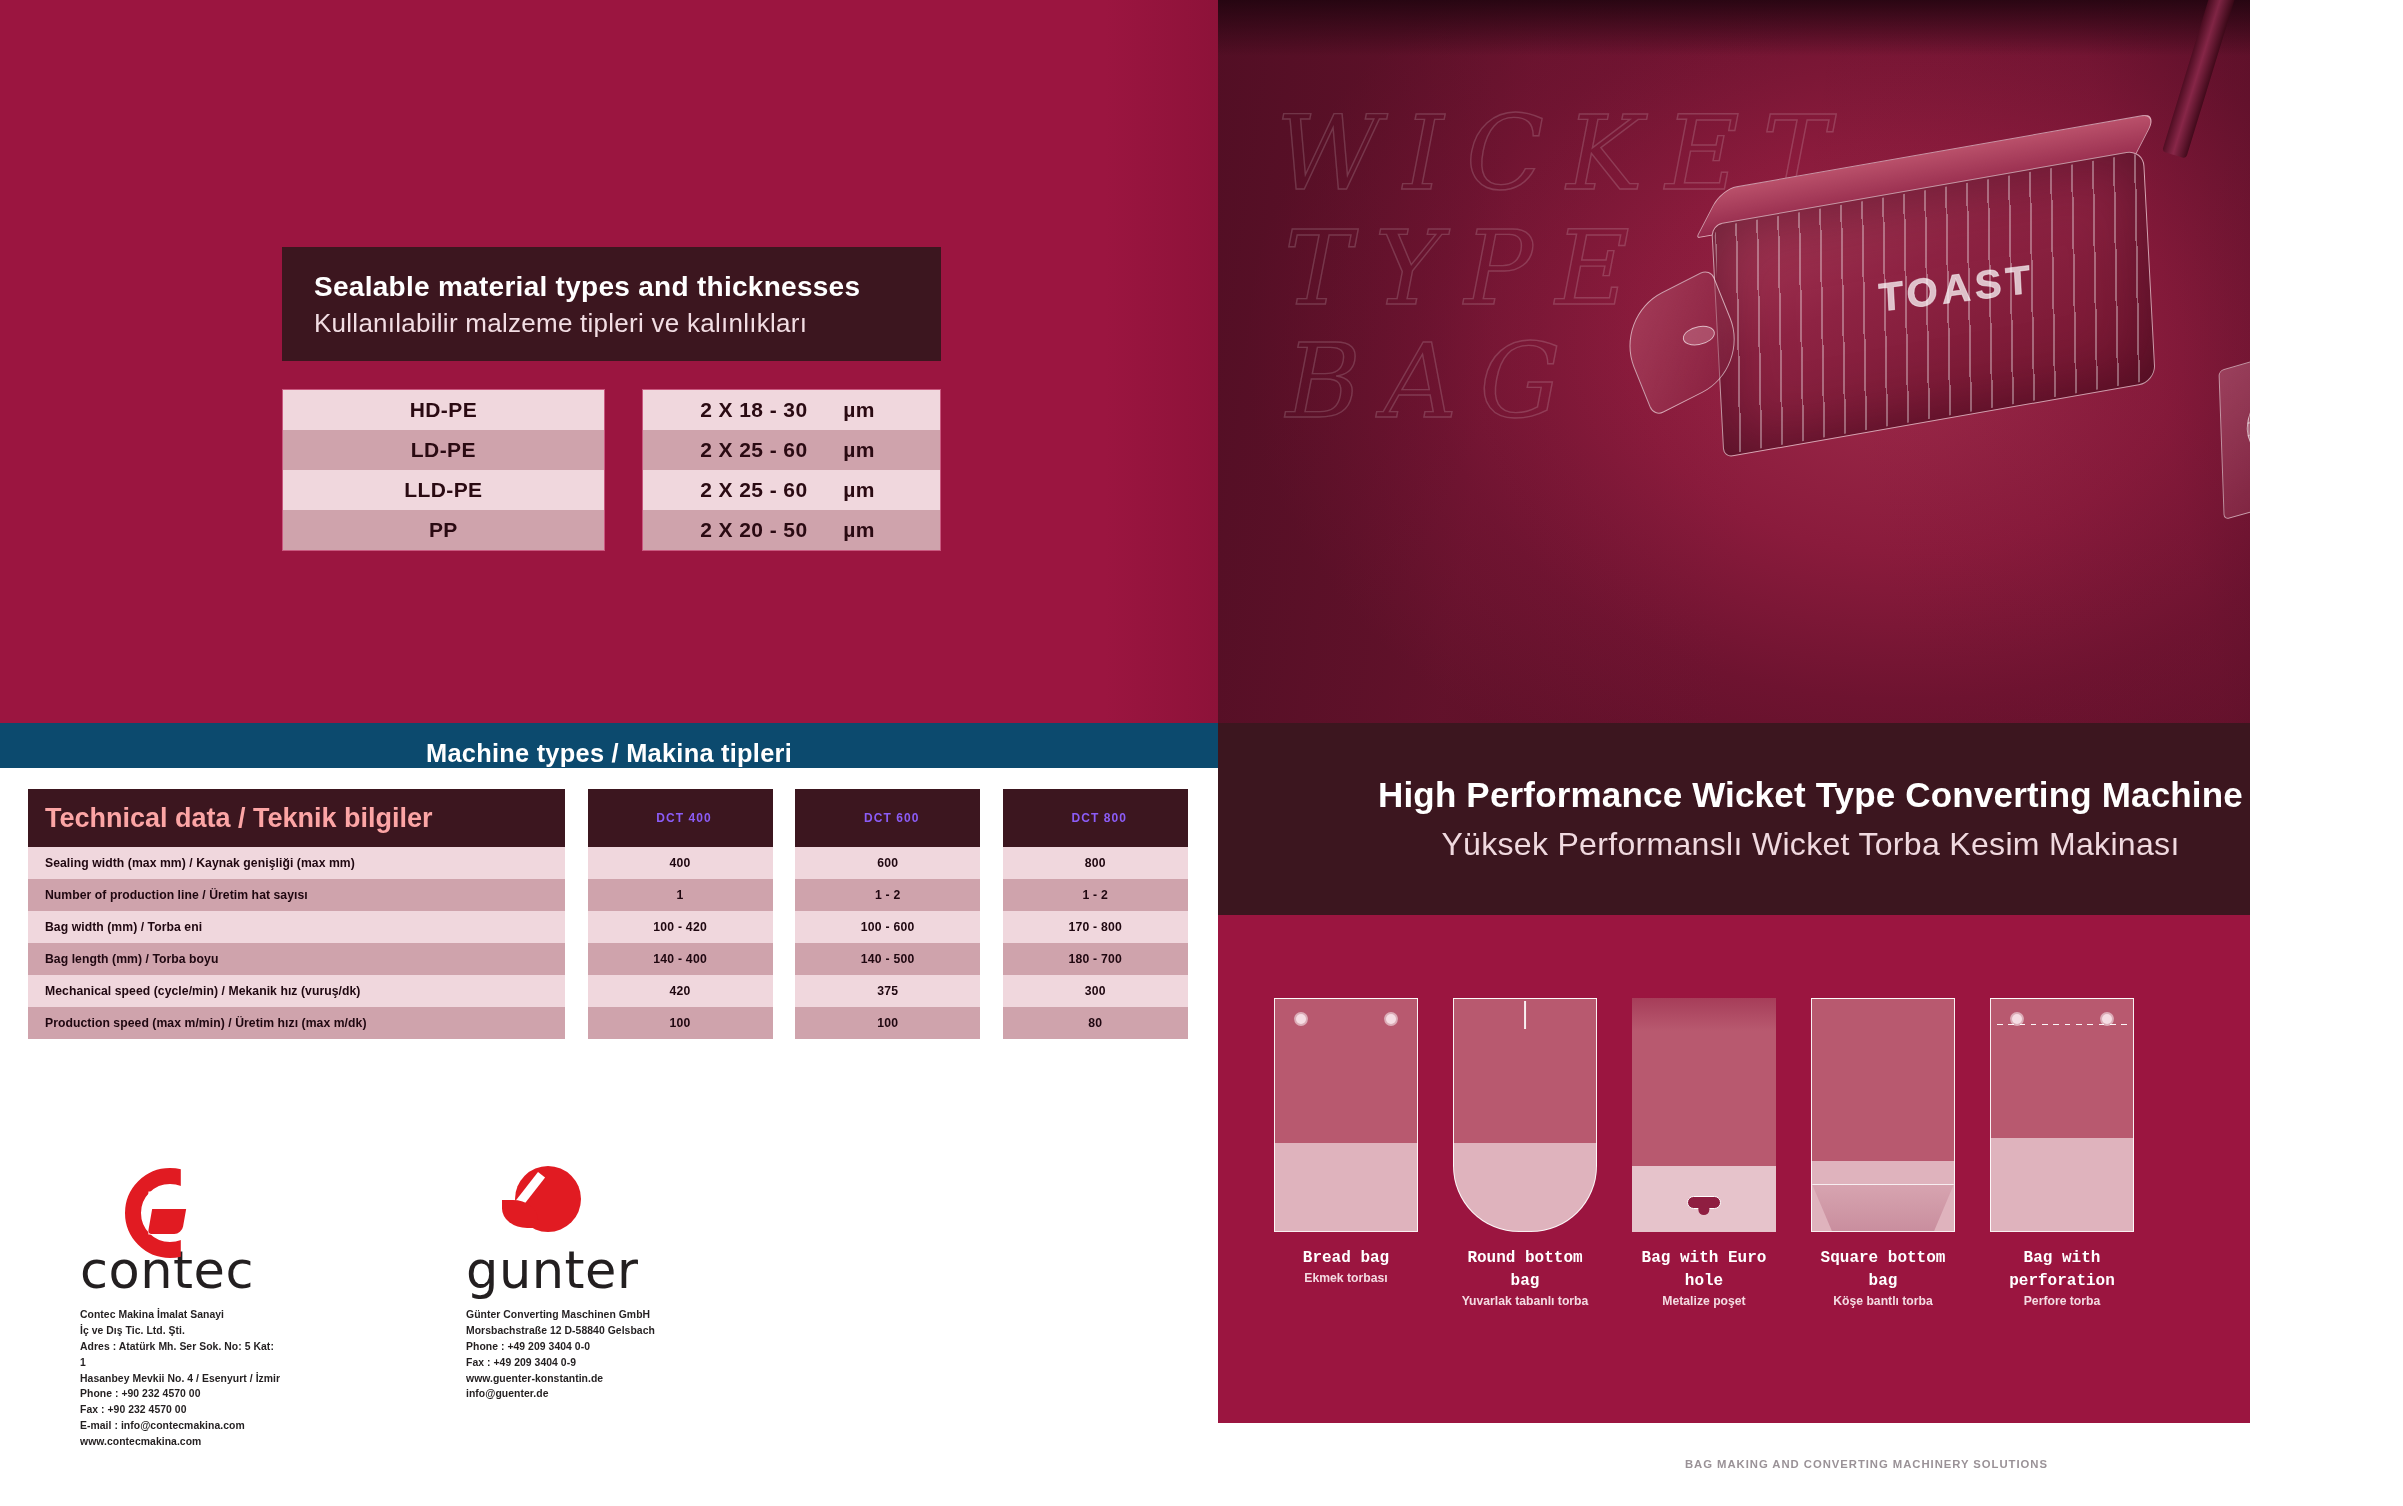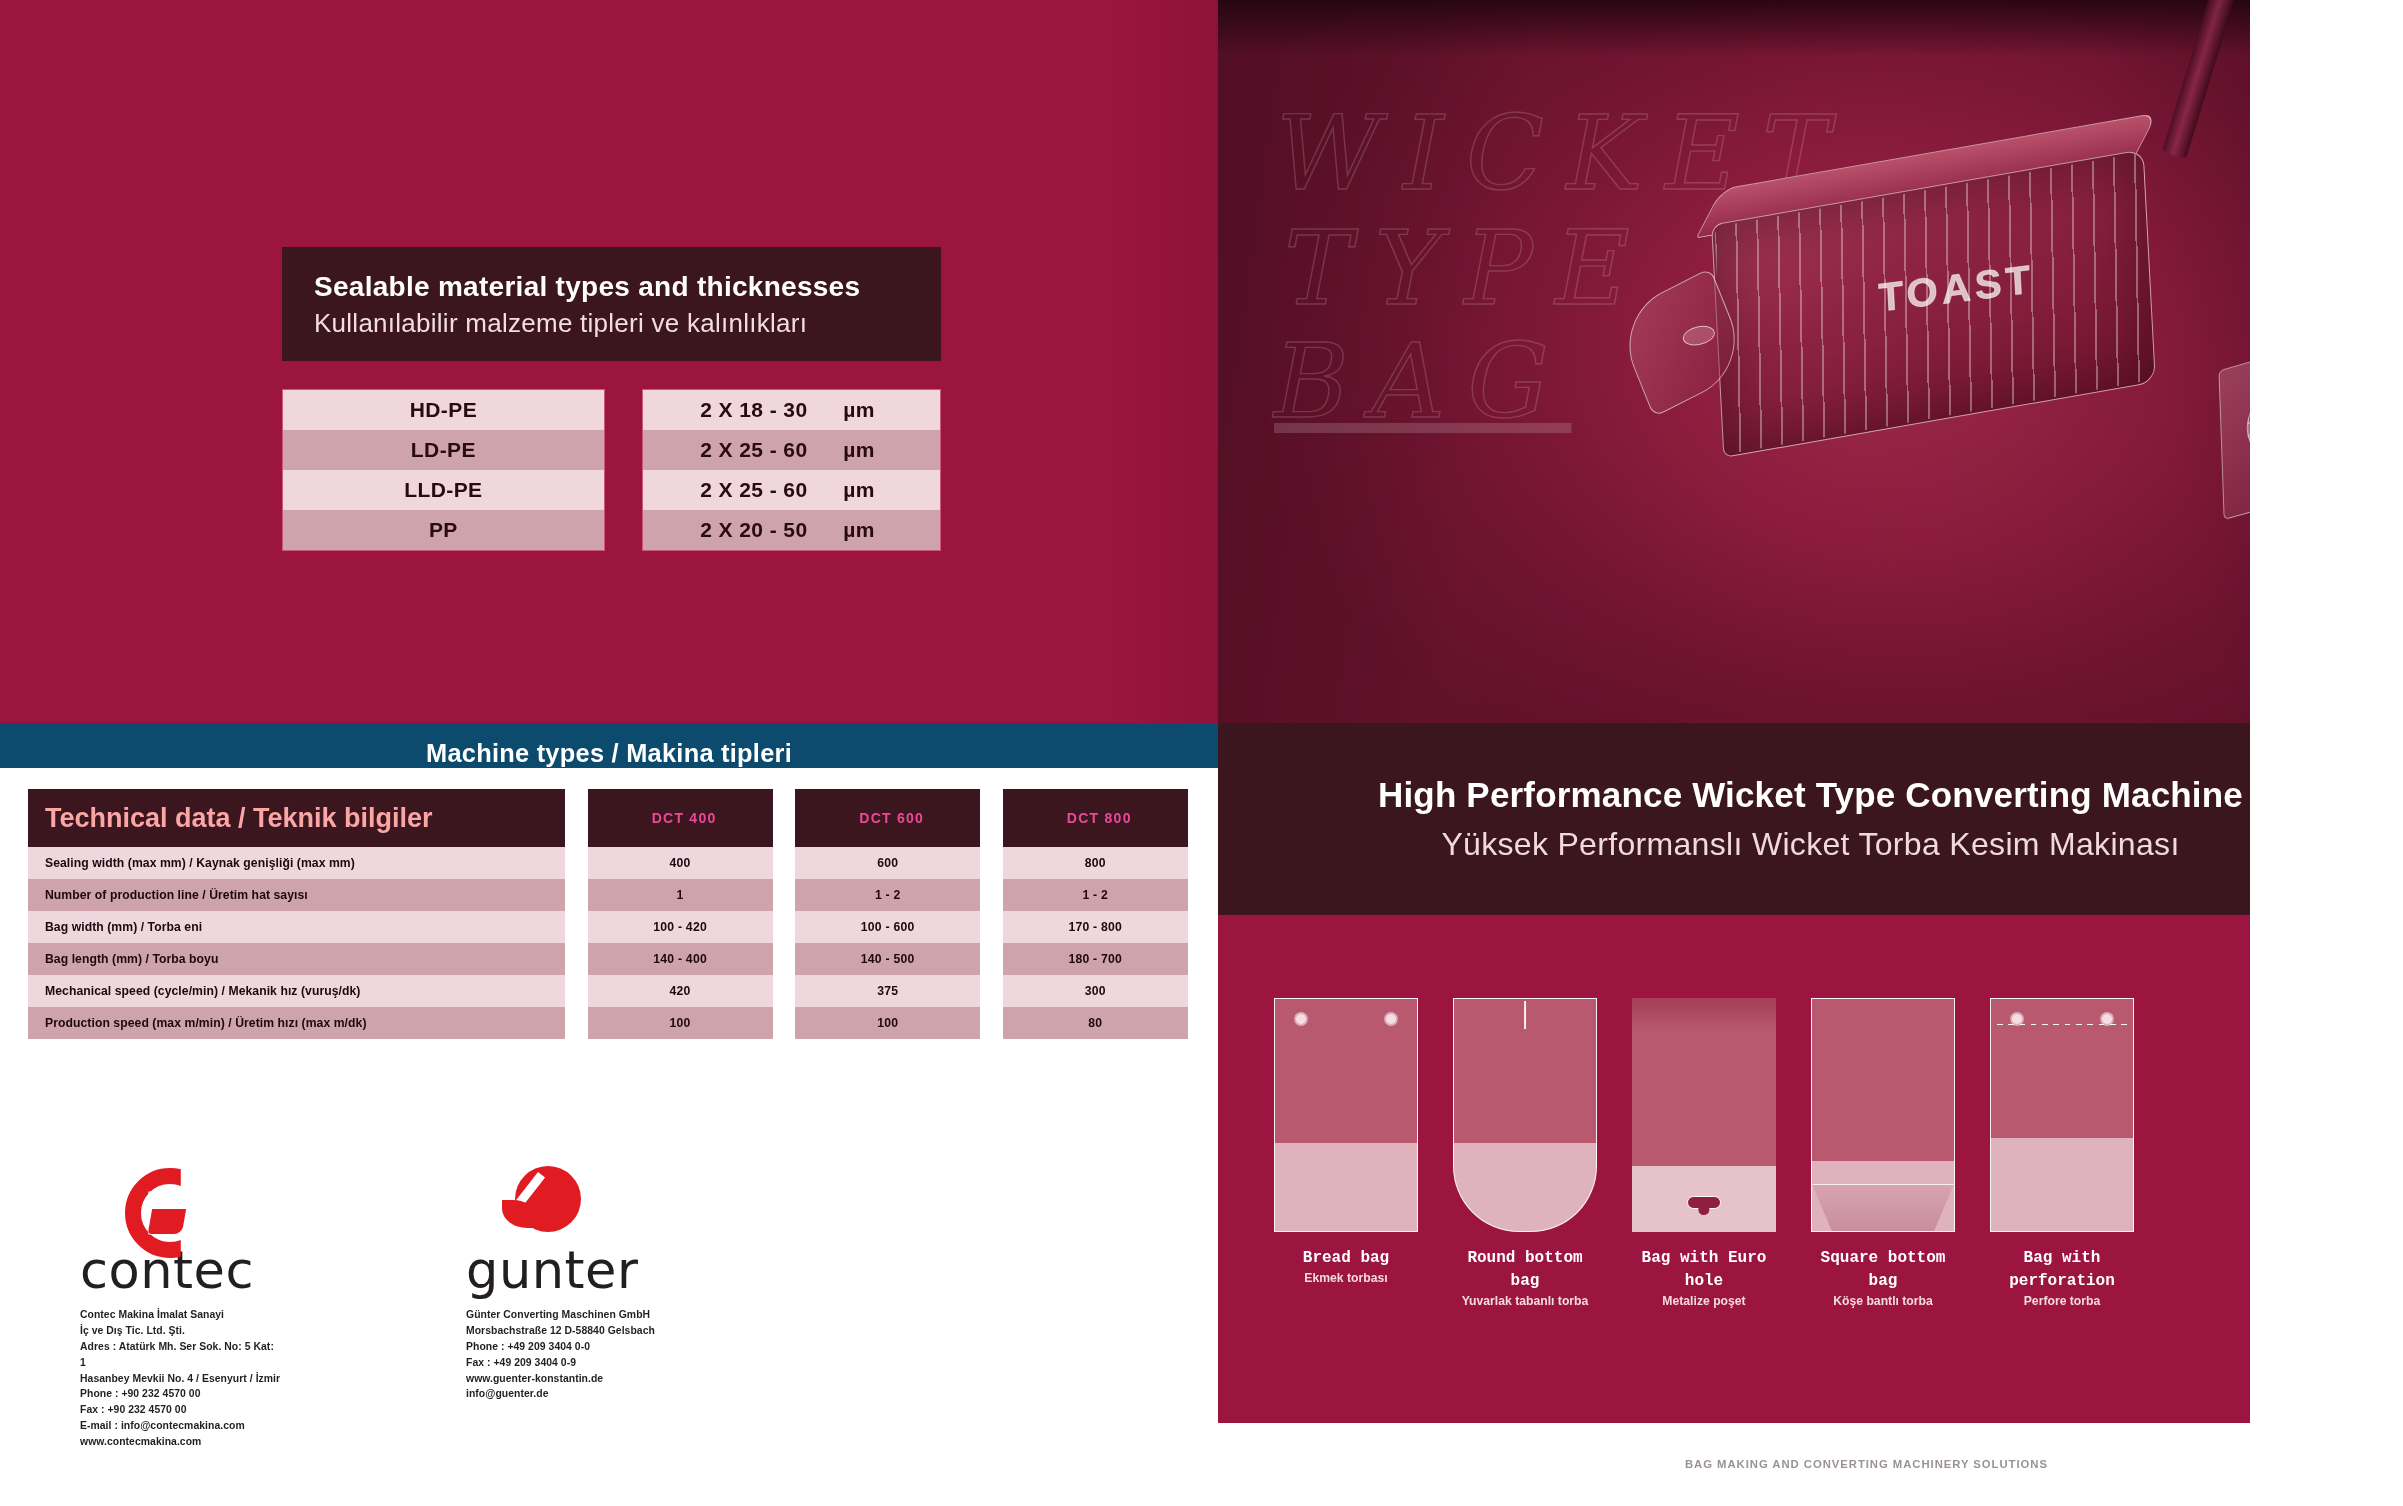--- a/index.html
+++ b/index.html
@@ -50,21 +50,21 @@
 
   
   .watermark{
     position:absolute; color:rgba(255,255,255,.13);
     font-family:"DejaVu Serif", serif; font-style:italic; font-weight:400;
     letter-spacing:.22em; white-space:nowrap; pointer-events:none;
     -webkit-text-stroke:1.4px rgba(255,255,255,.16); color:transparent;
   }
   .wm1{ left:58px; top:94px; font-size:102px; }
   .wm2{ left:66px; top:209px; font-size:102px; }
-  .wm3{ left:56px; top:322px; font-size:102px;text-decoration:underline; }
+  .wm3{ left:68px; top:322px; font-size:102px; }
 
   
   .loaf{
     position:absolute; left:499px; top:186px; width:433px; height:235px;
     transform:skewY(-7deg) rotate(-3deg);
   }
   .loaf-body{
     position:absolute; left:0; top:0; width:100%; height:100%;
     background:linear-gradient(160deg,#a93a58 0%,#8e2343 38%,#72152f 100%);
     border:1.9px solid rgba(255,255,255,.55);
@@ -162,21 +162,21 @@
   
   .tech{ position:absolute; left:28px; top:789px; width:1190px; display:flex; gap:22.6px; }
   .tech-main{ width:537px; }
   .tech-model{ width:185px; }
   .tech-head{
     background:#3c161f; height:58px; display:flex; align-items:center;
   }
   .tech-main .tech-head{ padding-left:17px; }
   .tech-main .tech-head span{ color:#fca5a5; font-size:27px; font-weight:700; }
   .tech-model .tech-head{ justify-content:center; }
-  .tech-model .tech-head span{ color:#ec4899; font-size:14px; font-weight:700; letter-spacing:.09em;padding-left:8px; }
+  .tech-model .tech-head span{ color:#8b5cf6; font-size:12px; font-weight:700; letter-spacing:.09em;padding-left:8px; }
   .tech-row{ height:32px; display:flex; align-items:center; }
   .tech-main .tech-row{ padding-left:17px; }
   .tech-main .tech-row span{ color:#1f0710; font-size:12.2px; font-weight:700; letter-spacing:.005em; white-space:nowrap; }
   .tech-model .tech-row{ justify-content:center; }
   .tech-model .tech-row span{ color:#1f0710; font-size:12.2px; font-weight:700; letter-spacing:.02em; }
   .r-odd{  background:#f0d7dd; }
   .r-even{ background:#cfa3ac; }
 
   
   .logos{ position:absolute; left:80px; top:1168px; display:flex; gap:184px; }

